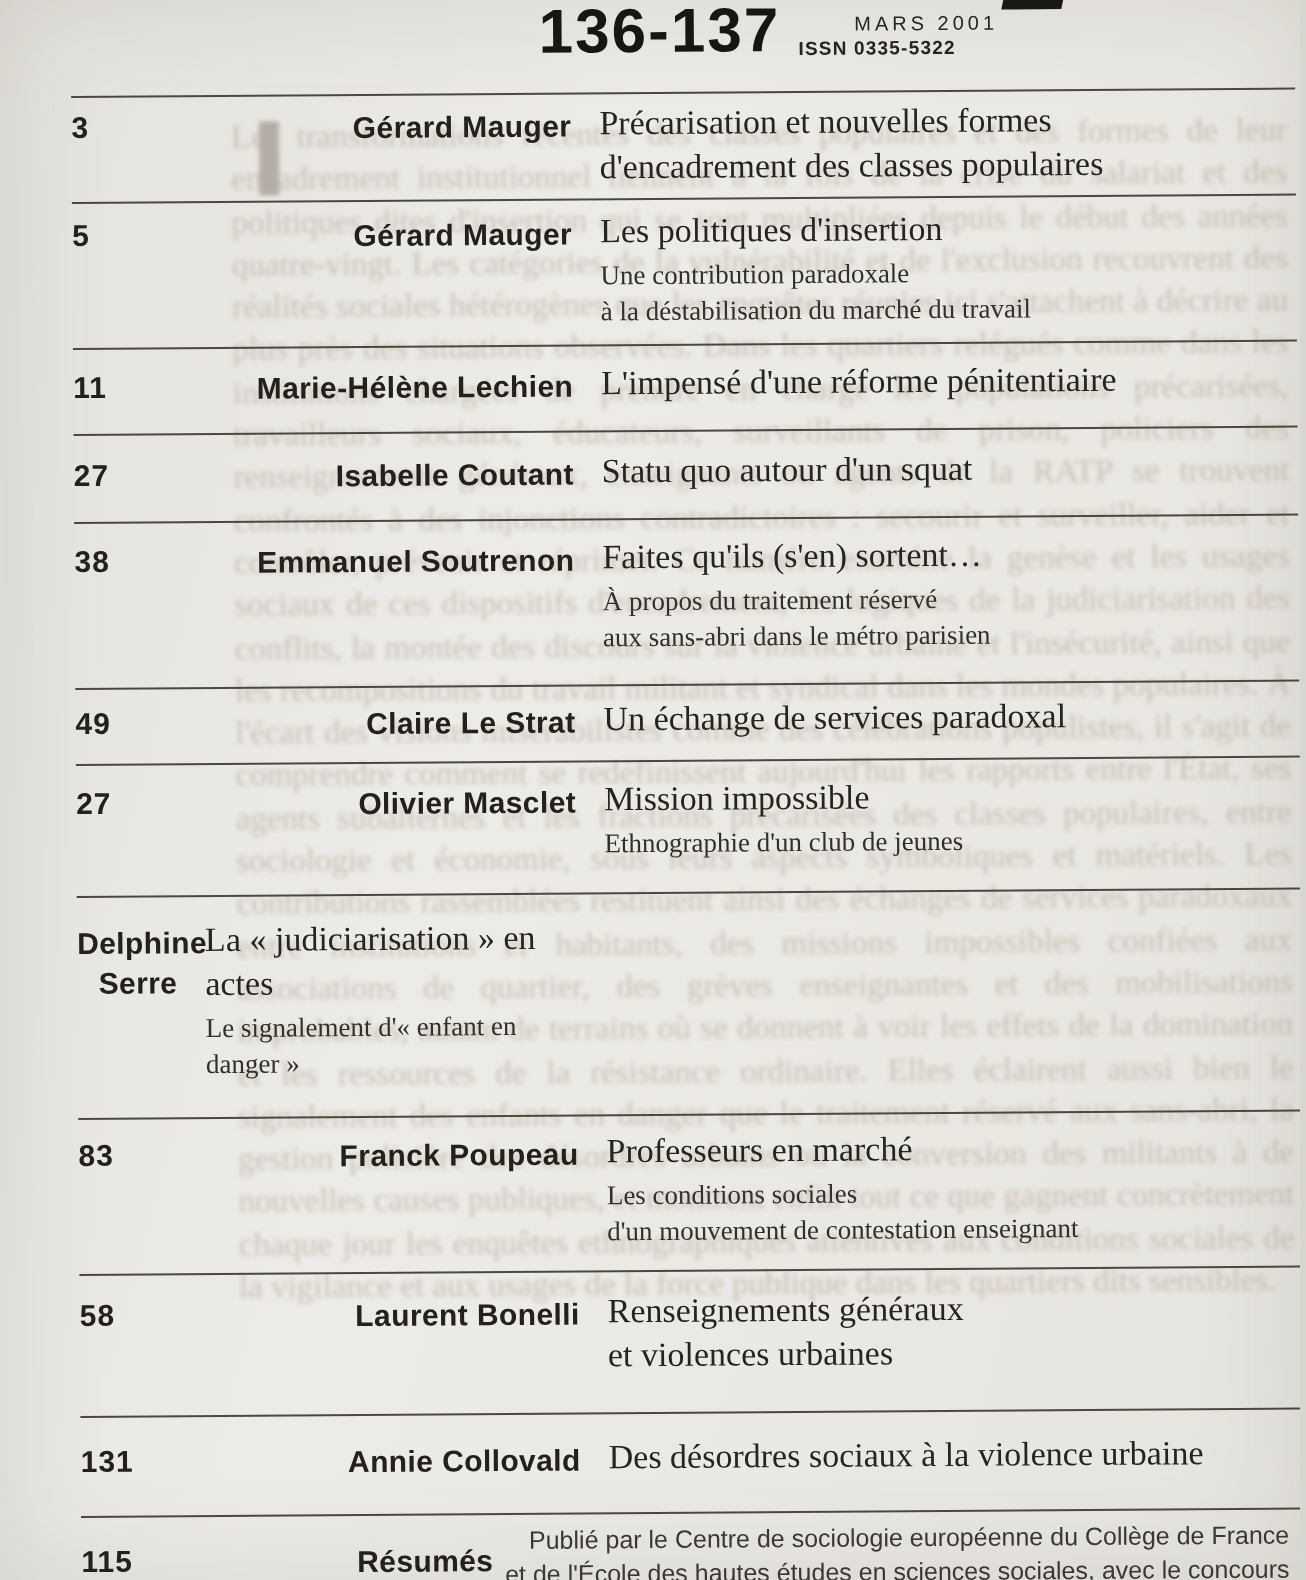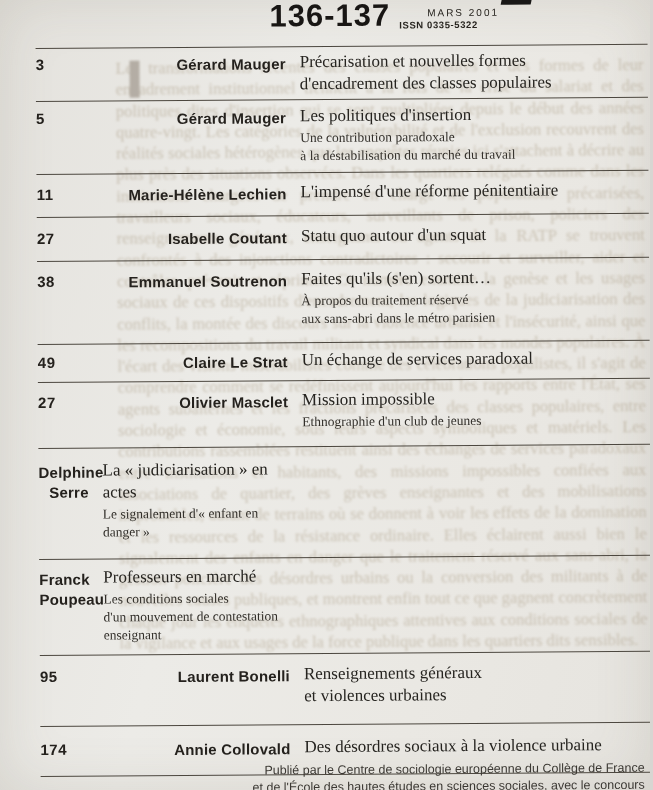--- a/index.html
+++ b/index.html
@@ -136,38 +136,39 @@
     </div>
   </div>
         <div class="row">
     <div class="author">Delphine Serre</div>
     <div class="work">
       <div class="title"><span>La « judiciarisation » en actes</span></div>
       <div class="subtitle">Le signalement d'« enfant en danger »</div>
     </div>
   </div>
         <div class="row">
+    <div class="num">83</div>
     <div class="author">Franck Poupeau</div>
     <div class="work">
       <div class="title"><span>Professeurs en marché</span></div>
       <div class="subtitle">Les conditions sociales
 d'un mouvement de contestation enseignant</div>
     </div>
   </div>
         <div class="row">
-    <div class="num">95</div>
+    <div class="num">58</div>
     <div class="author">Laurent Bonelli</div>
     <div class="work">
       <div class="title"><span>Renseignements généraux
 et violences urbaines</span></div>
 
     </div>
   </div>
         <div class="row">
-    <div class="num">174</div>
+    <div class="num">131</div>
     <div class="author">Annie Collovald</div>
     <div class="work">
       <div class="title"><span>Des désordres sociaux à la violence urbaine</span></div>
 
     </div>
   </div>
         <div class="row">
     <div class="num">115</div>
     <div class="author">Résumés</div>
 

